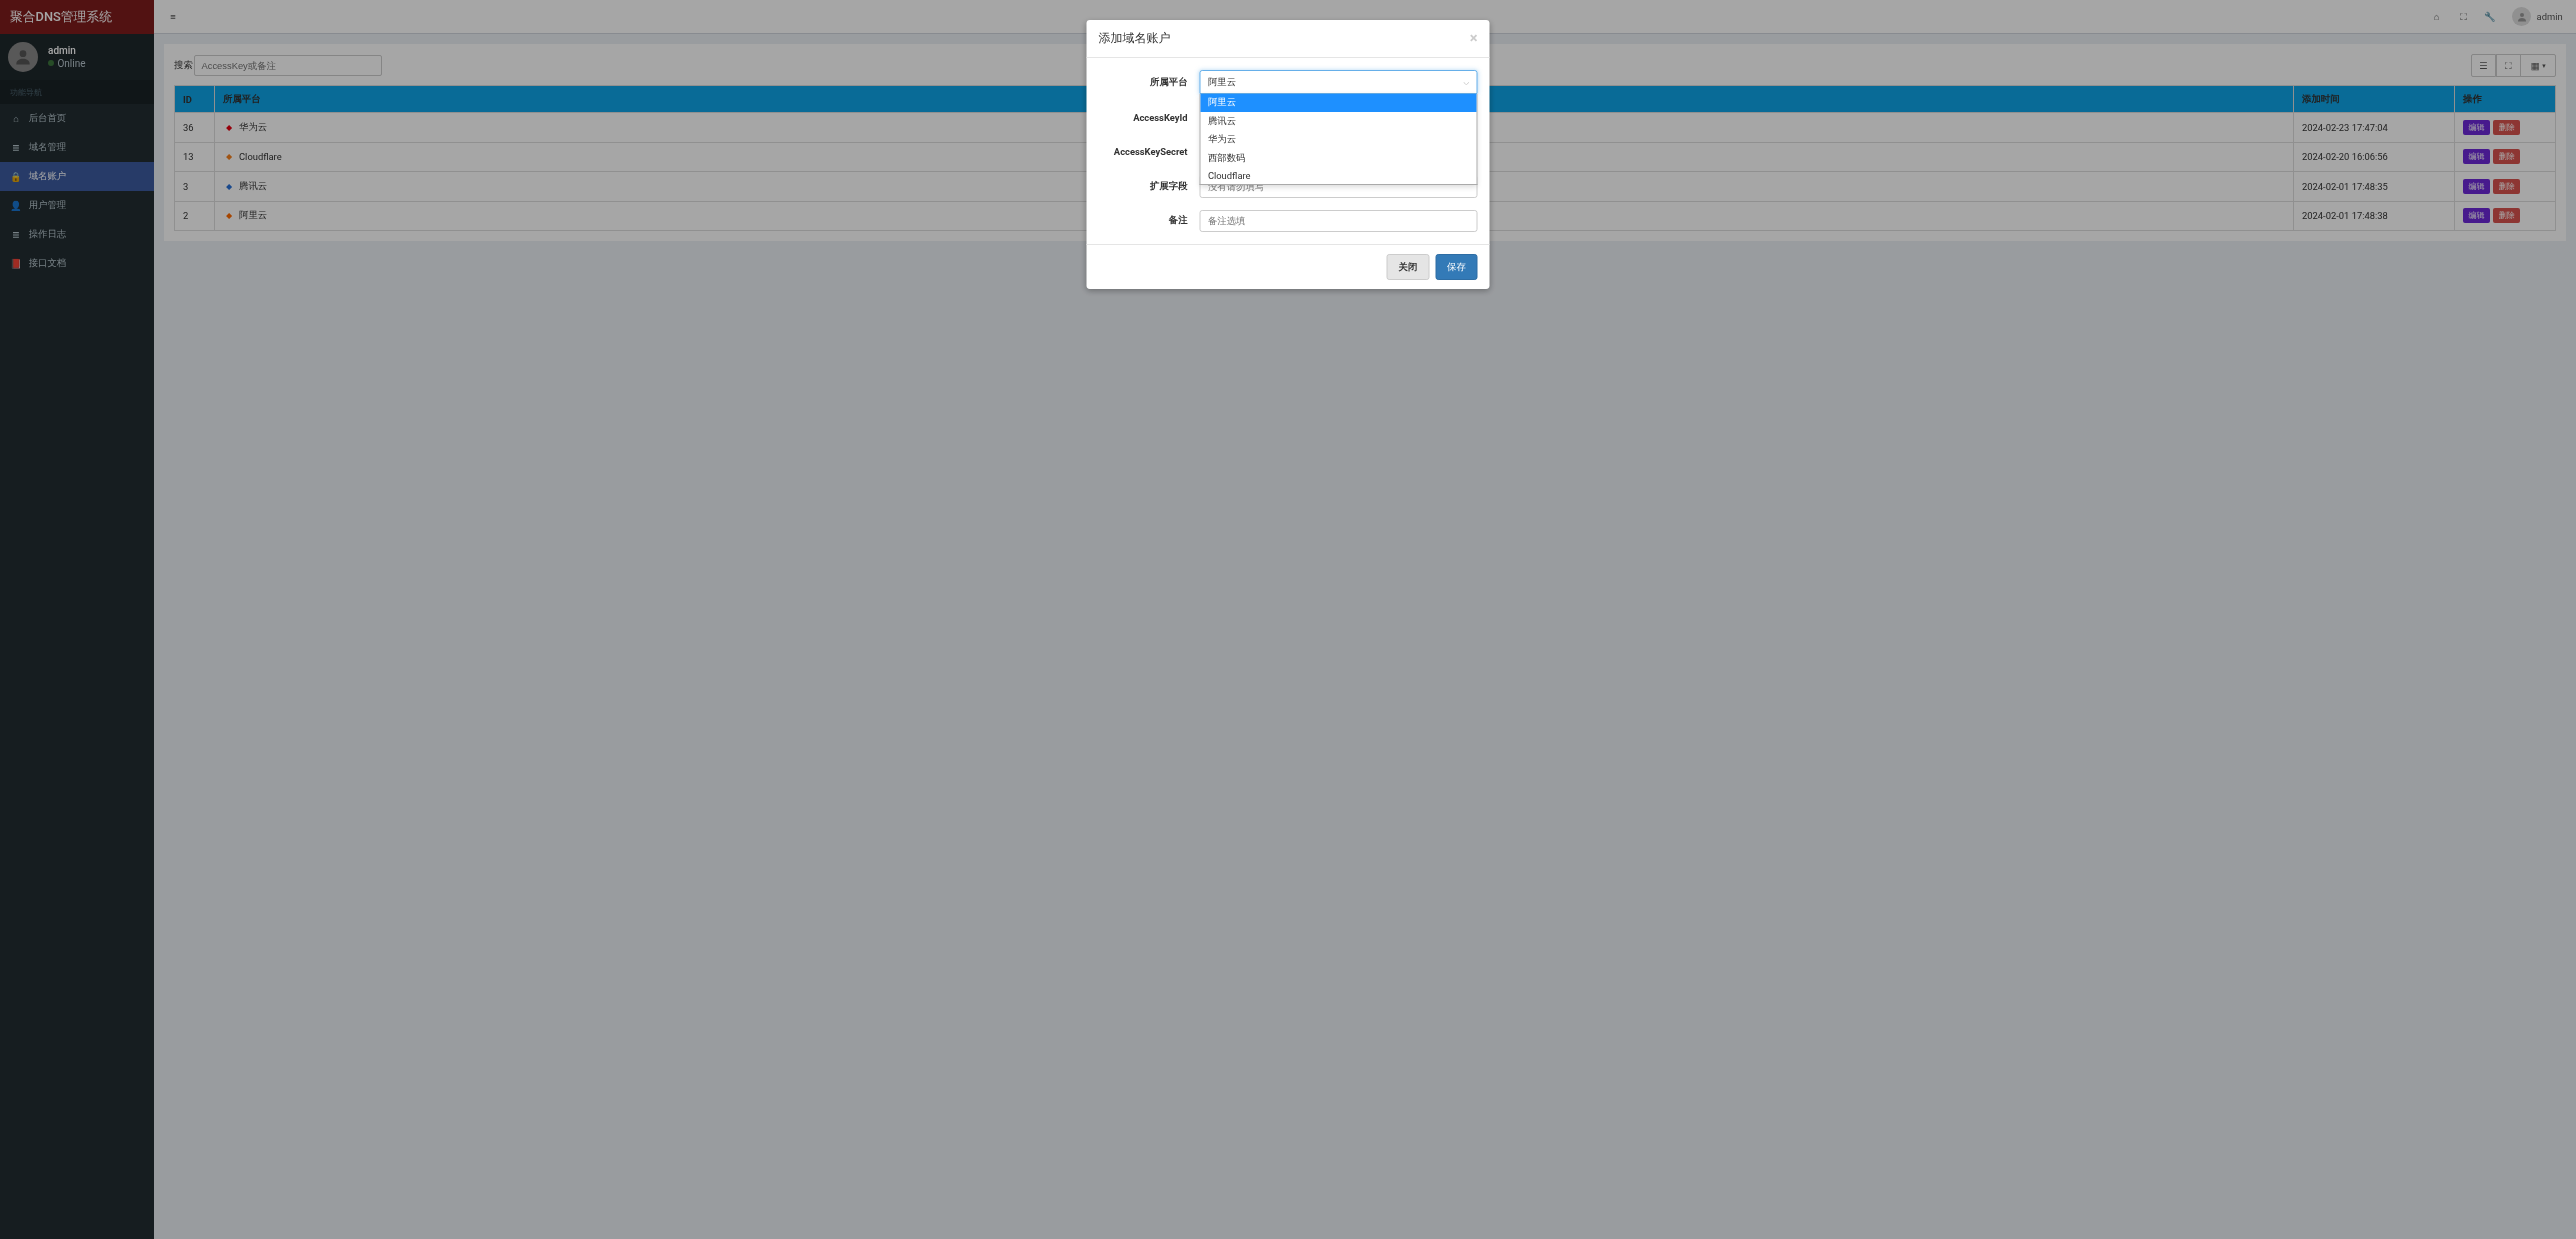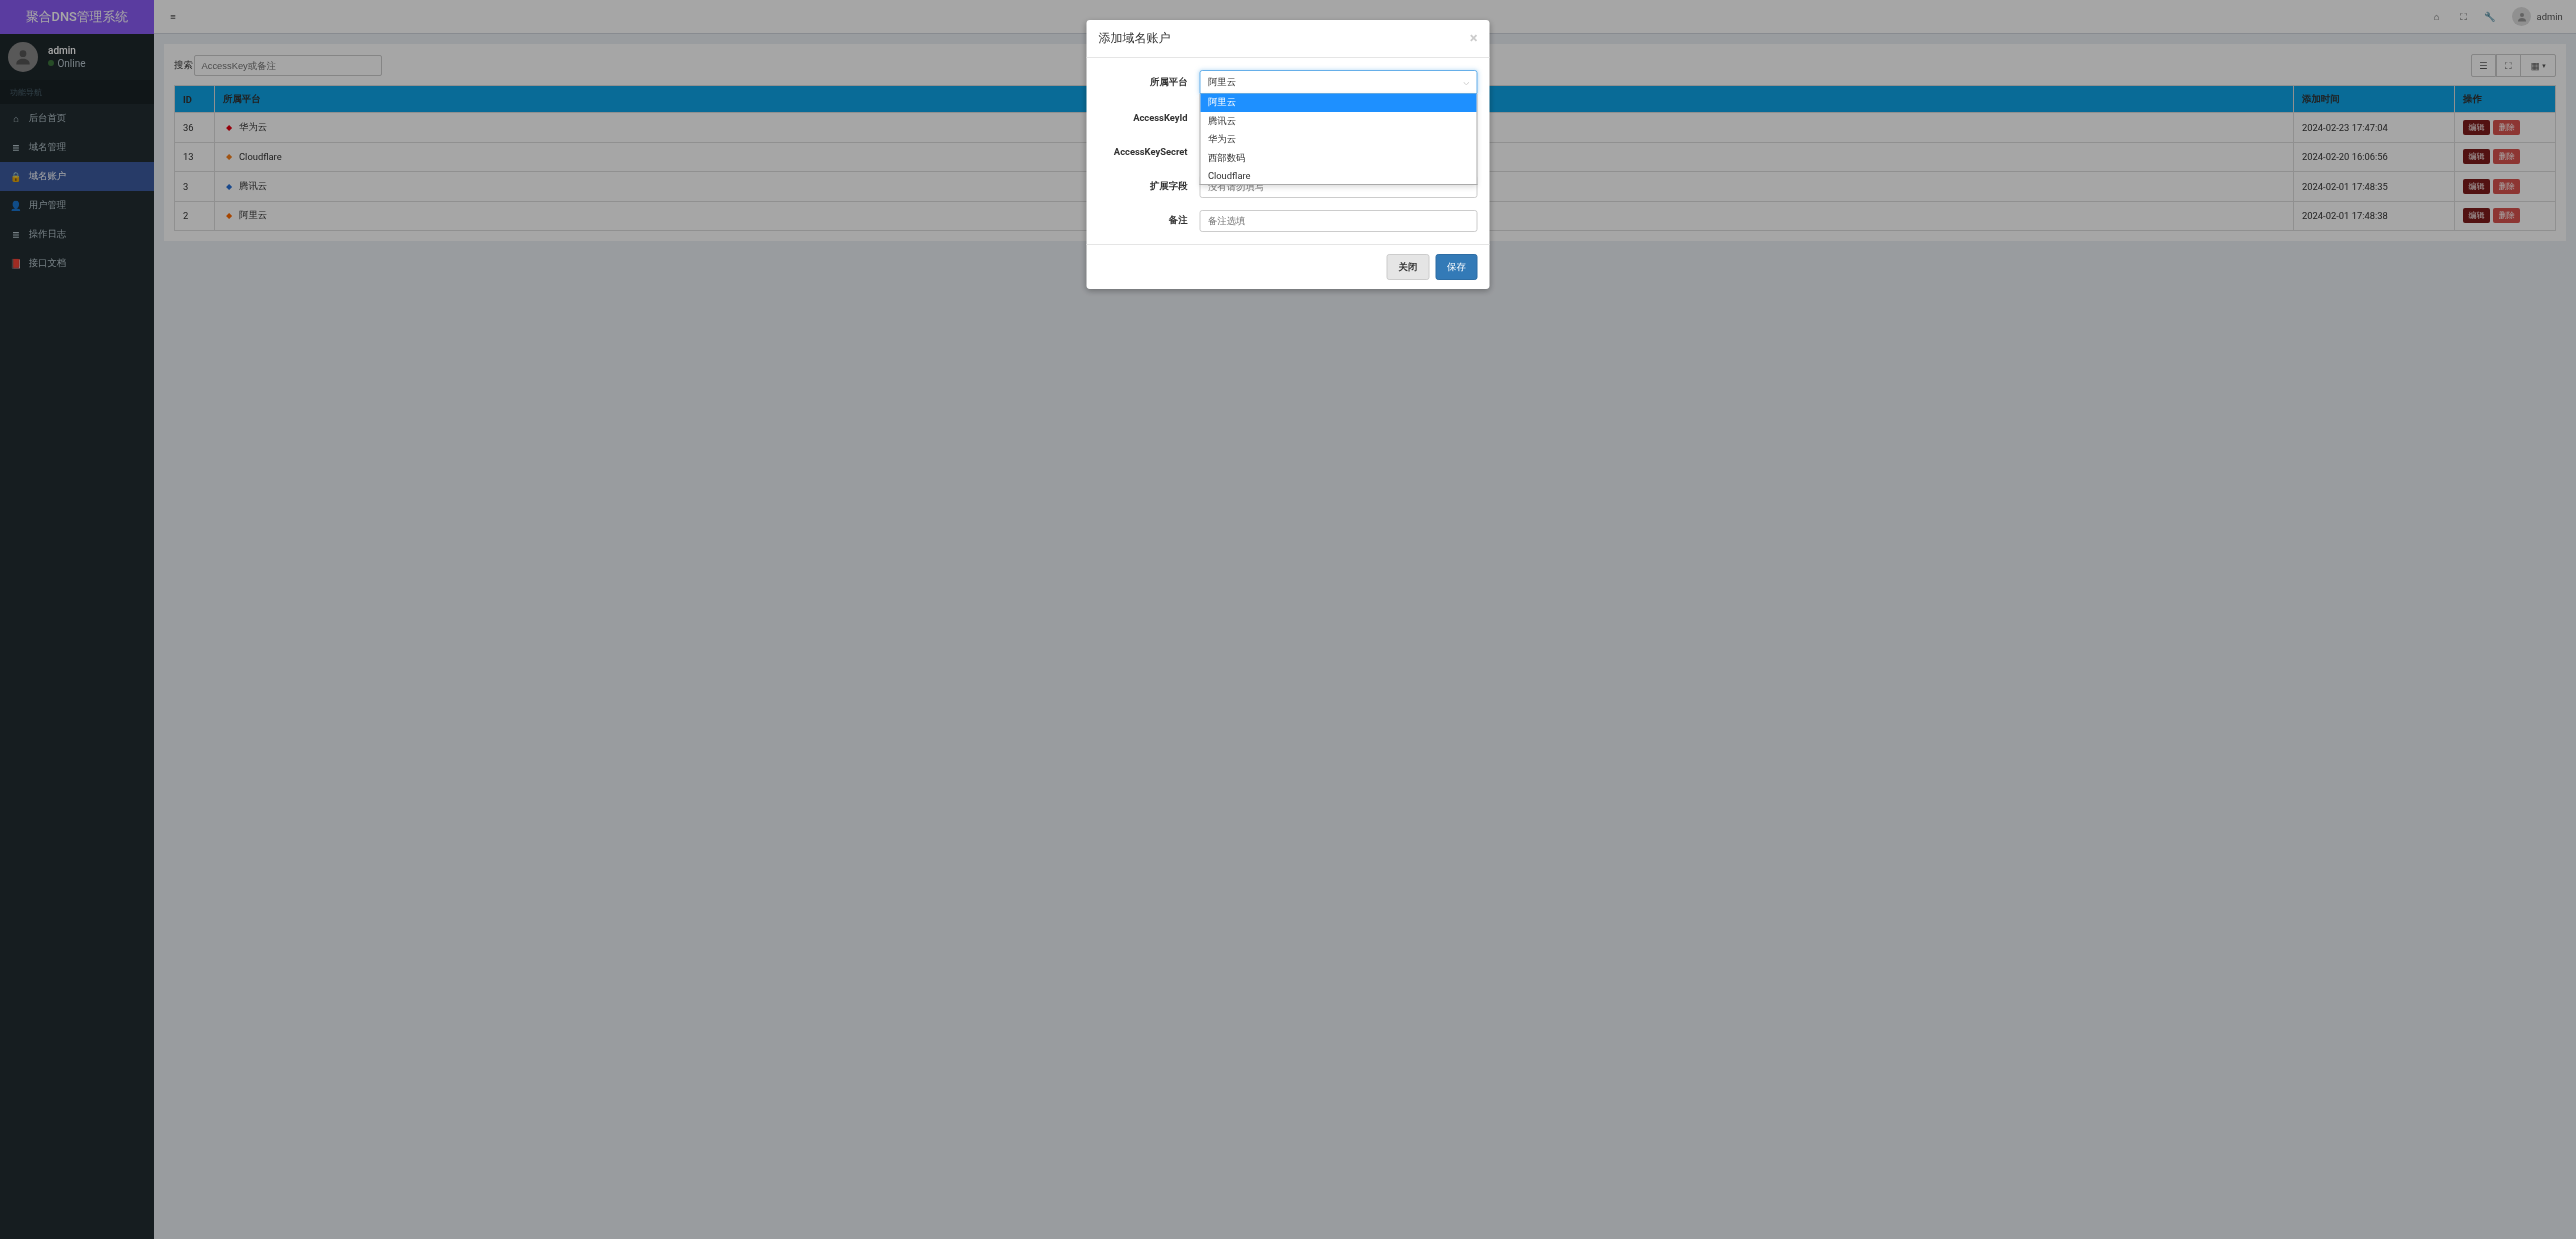--- a/index.html
+++ b/index.html
@@ -21,22 +21,22 @@
       background: #222d32;
       color: #b8c7ce;
       z-index: 100;
     }
     .sidebar-brand {
       height: 34px;
       line-height: 34px;
       padding: 0 10px;
       font-size: 12.8px;
       color: #fff;
-      background: #8b5cf6;
-      text-align: center;
+      background: #7f1d1d;
+      text-align: left;
       font-weight: 500;
     }
     .sidebar-user {
       padding: 8px 8px;
       display: flex;
       align-items: center;
       background: #1e282c;
     }
     .sidebar-user-avatar {
       width: 30px;
@@ -176,21 +176,21 @@
     }
     .btn-edit, .btn-del {
       display: inline-block;
       padding: 2px 5.4px;
       font-size: 8px;
       border-radius: 2px;
       color: #fff;
       cursor: pointer;
       margin-right: 1.3px;
     }
-    .btn-edit { background: #7f1d1d; }
+    .btn-edit { background: #6d28d9; }
     .btn-del { background: #d9534f; }
     .table-footer {
       padding: 8px 0 0;
       font-size: 9.4px;
       color: #333;
     }
     
     
     .overlay {
       position: fixed;

